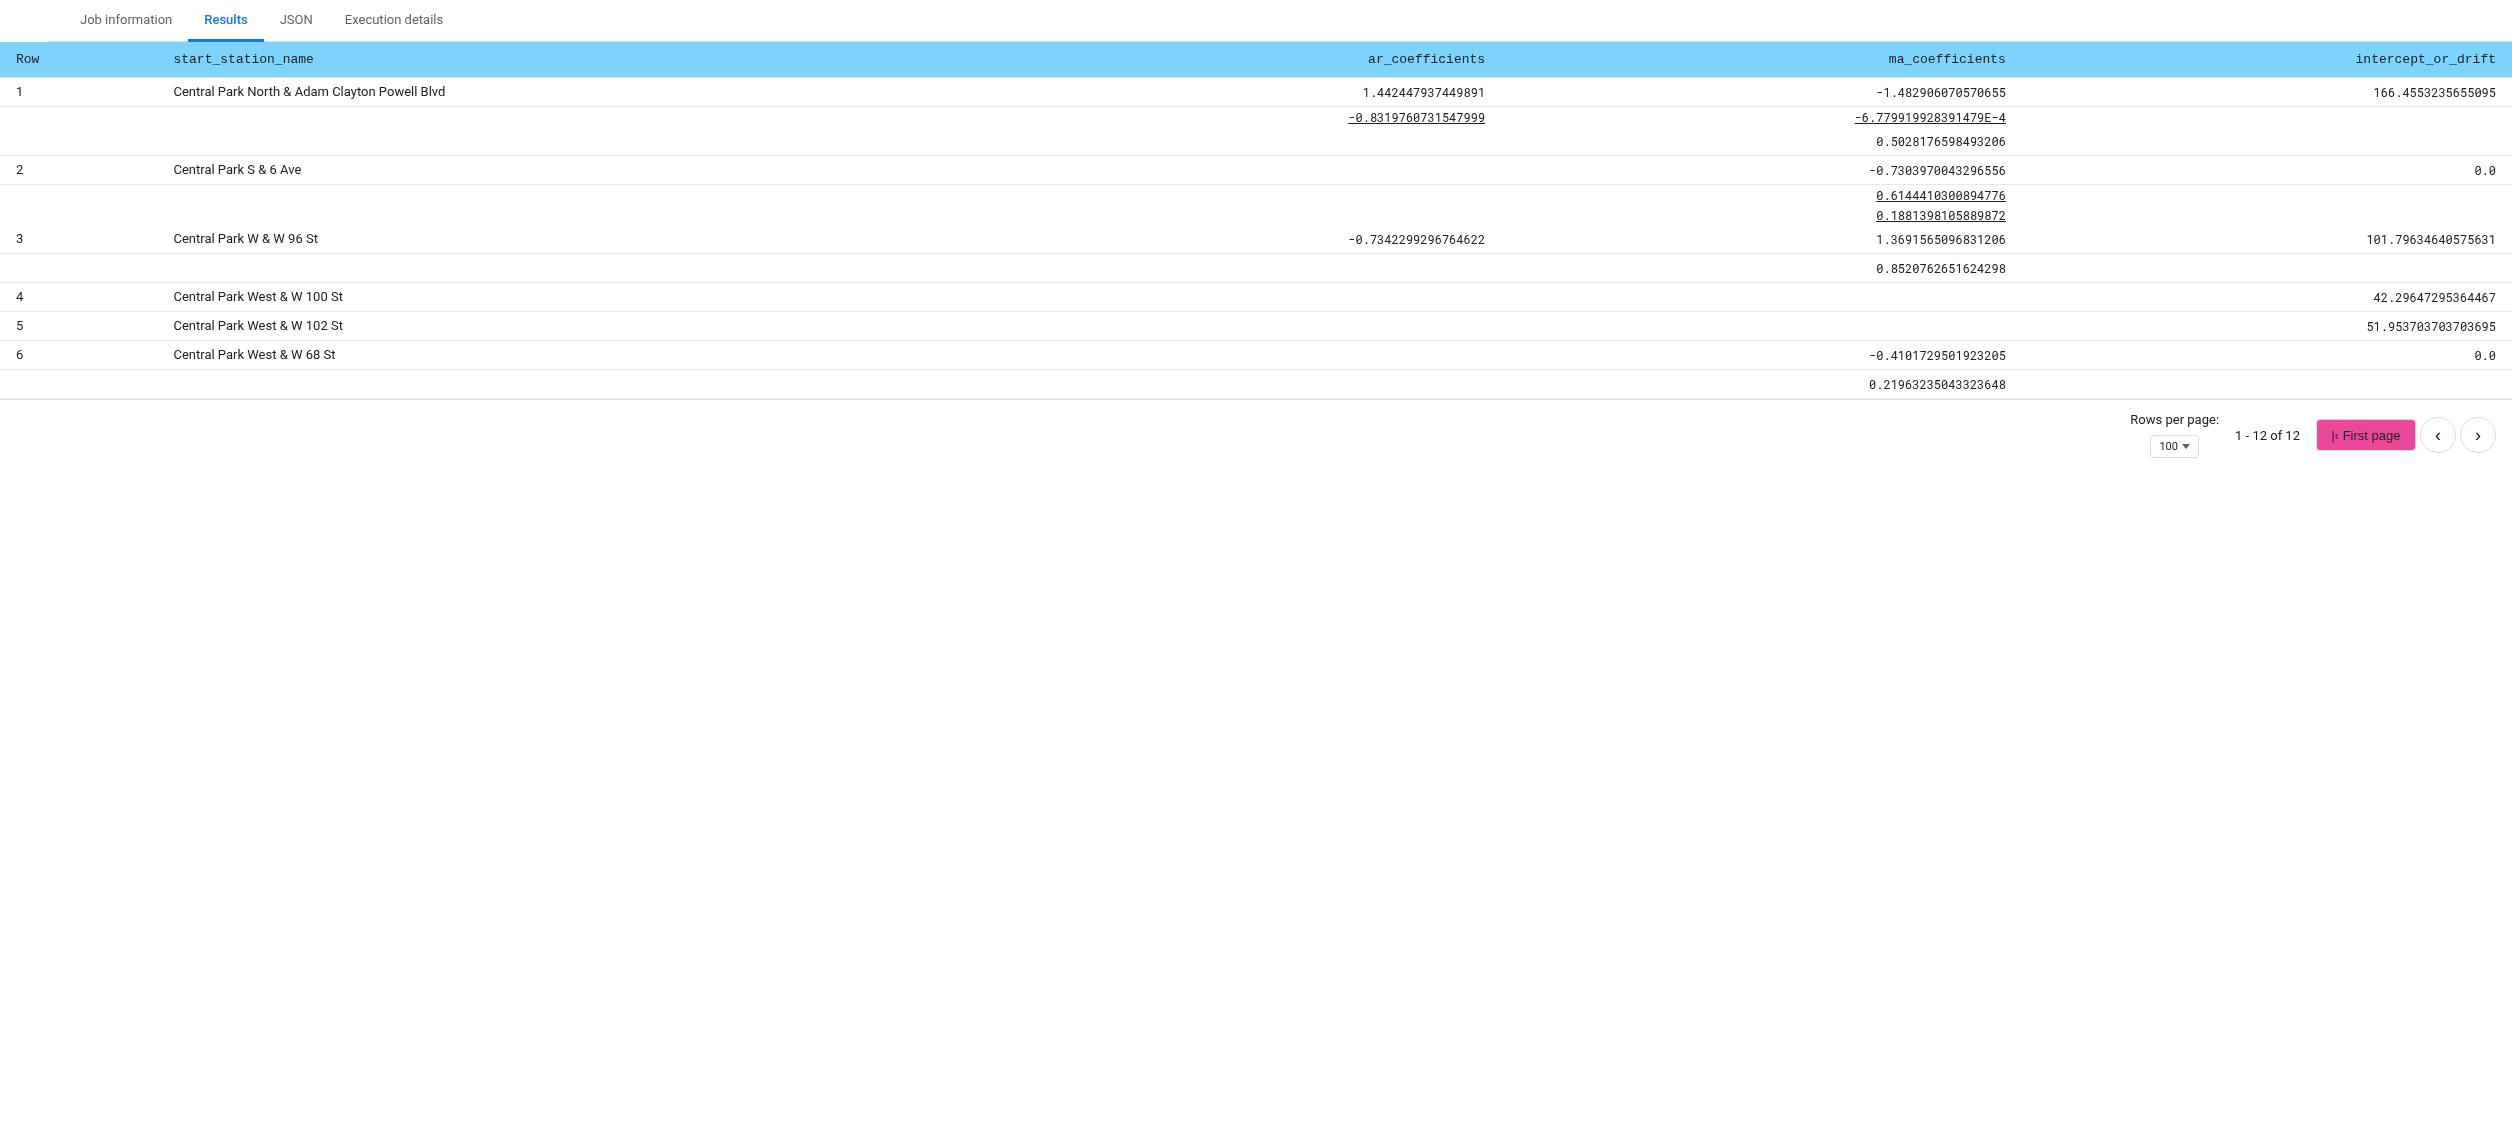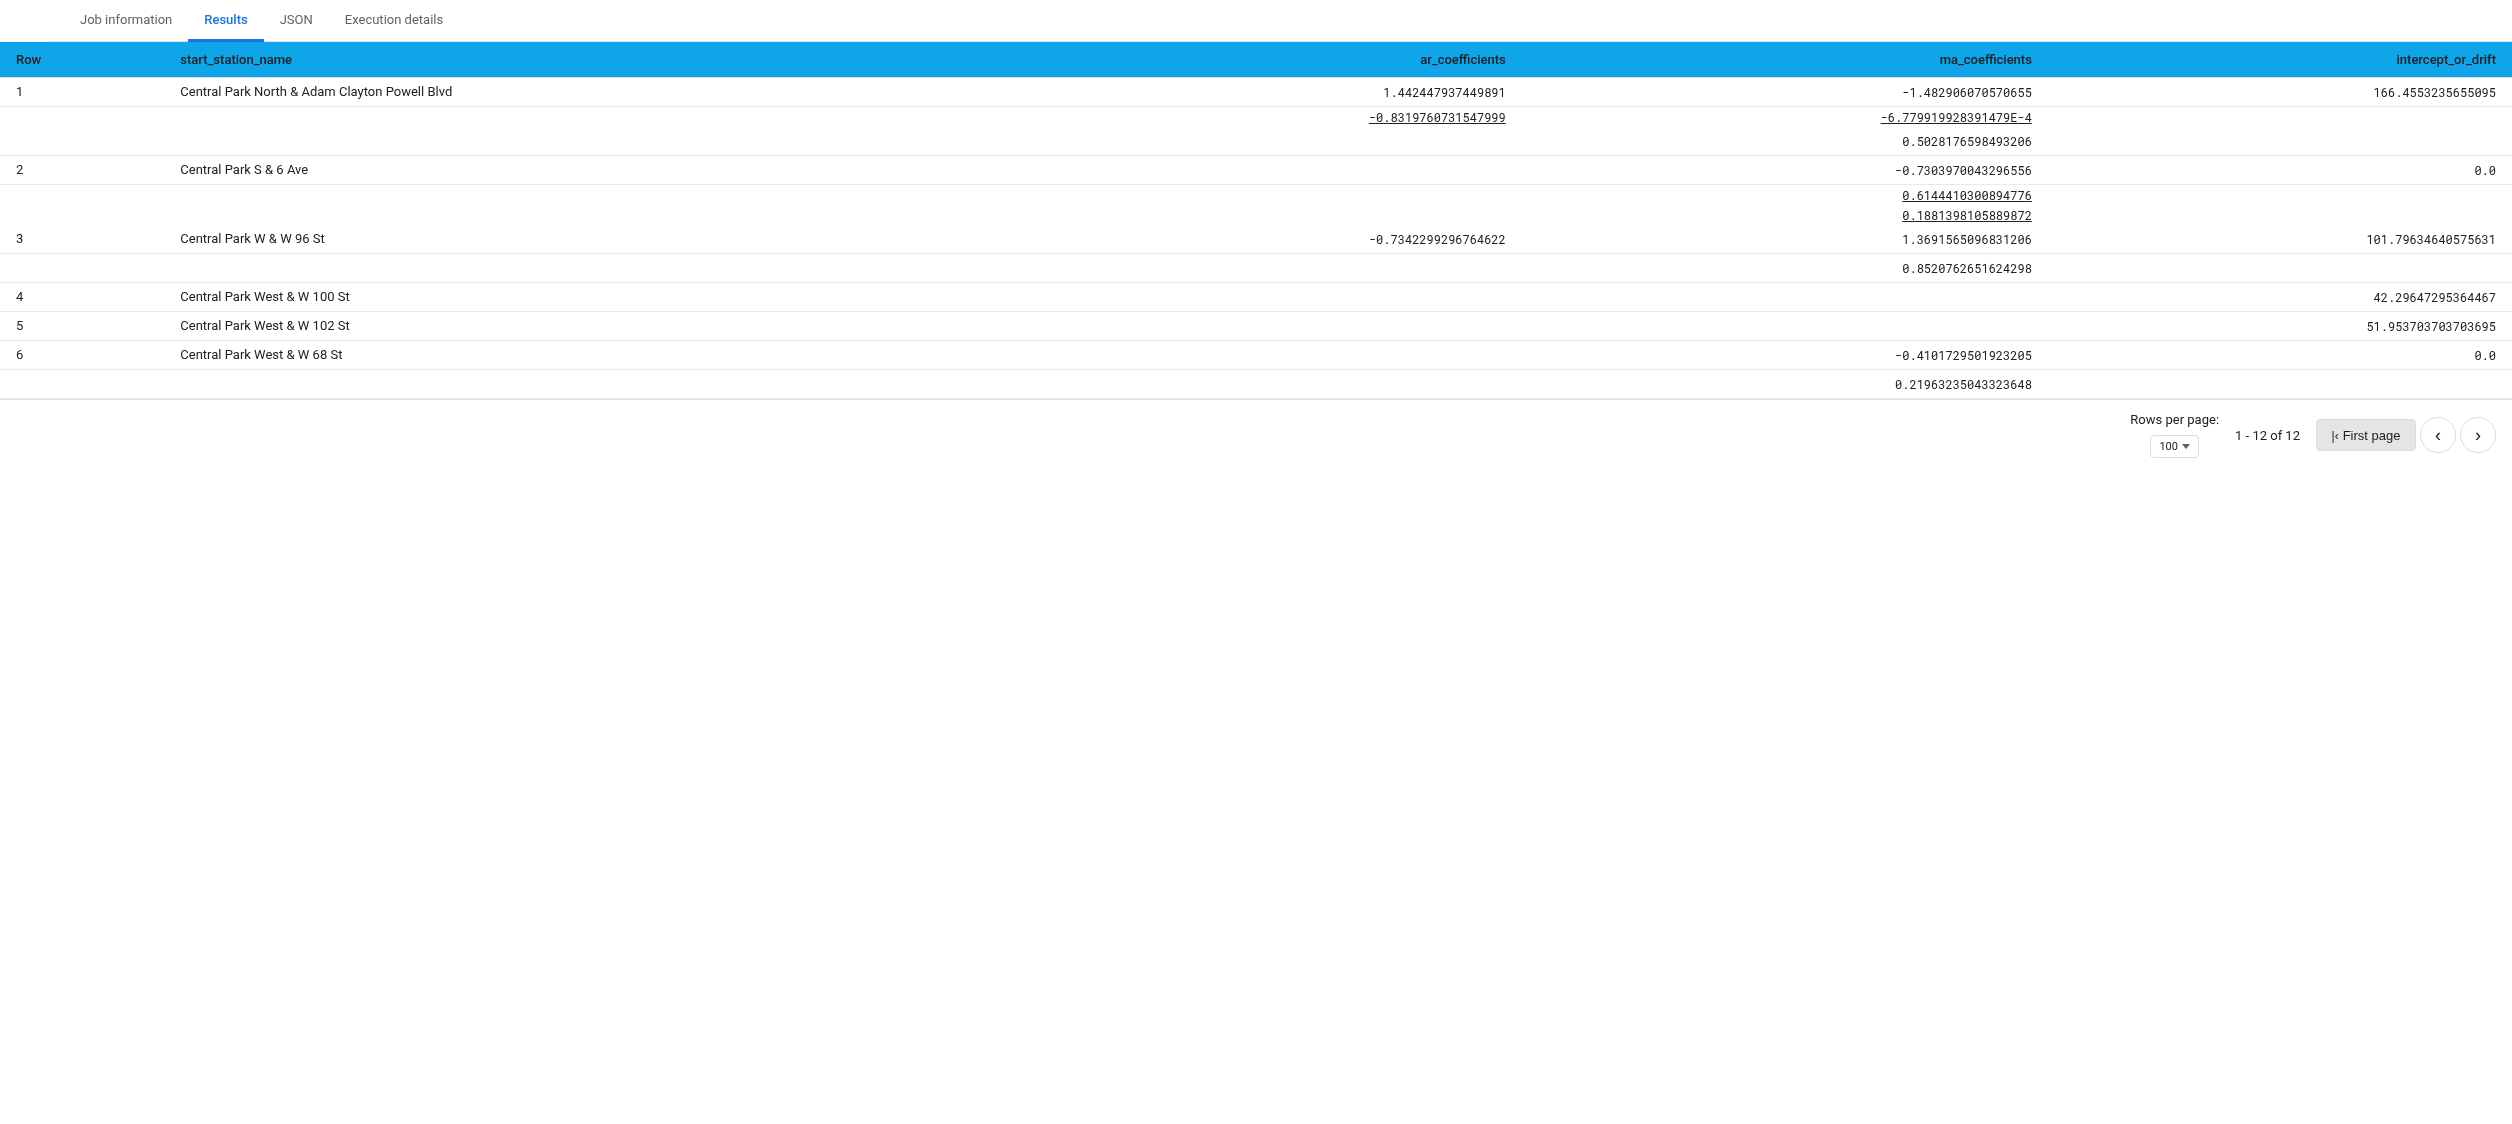--- a/index.html
+++ b/index.html
@@ -36,21 +36,22 @@
       font-size: 13px;
     }
 
     thead th {
       text-align: left;
       padding: 10px 16px;
       font-weight: 500;
       color: #202124;
       border-bottom: 1px solid #e0e0e0;
       white-space: nowrap;
-      background: #0ea5e9;
+      background: #7dd3fc;
+      font-family: Liberation Mono, monospace;
     }
 
     thead th.numeric {
       text-align: right;
     }
 
     tbody td {
       padding: 6px 16px;
       border-bottom: 1px solid #e8eaed;
       vertical-align: top;
@@ -122,21 +123,21 @@
 
     .page-btn {
       display: flex;
       align-items: center;
       justify-content: center;
       width: 100px;
       height: 32px;
       border: 1px solid #dadce0;
       border-radius: 4px;
       cursor: pointer;
-      background: #e5e5e5;
+      background: #ec4899;
       font-size: 13px;
       color: #202124;
       gap: 4px;
     }
 
     .nav-btn {
       display: flex;
       align-items: center;
       justify-content: center;
       width: 36px;

